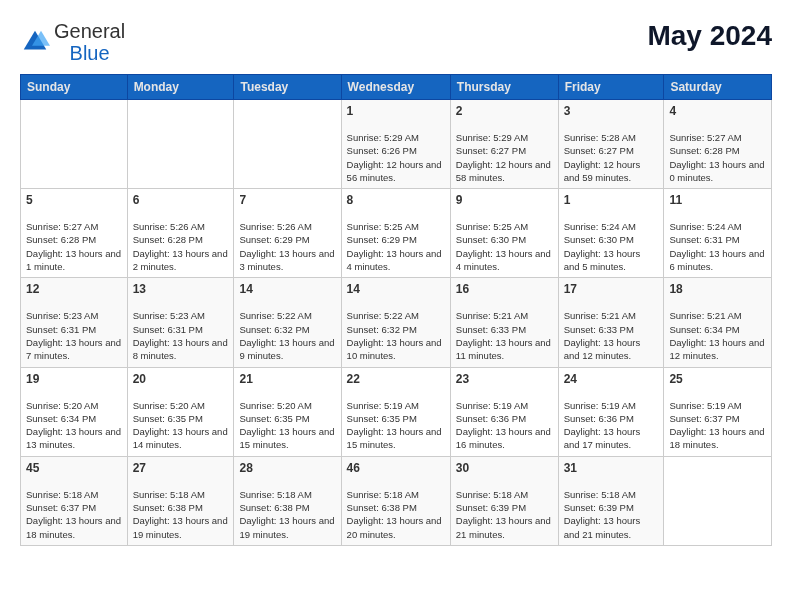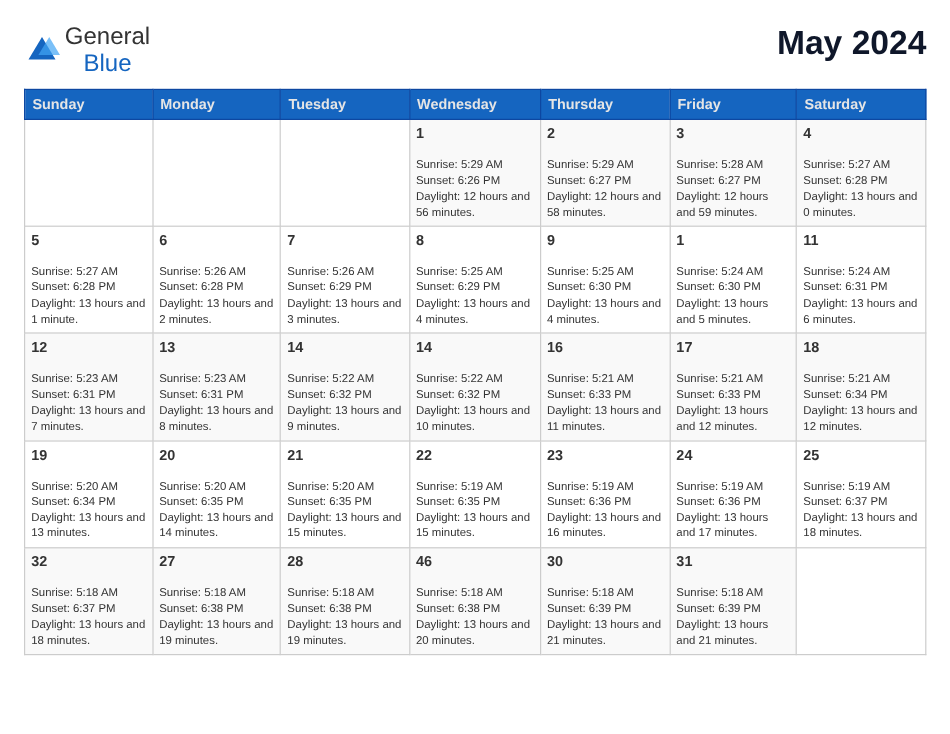--- a/index.html
+++ b/index.html
@@ -276,21 +276,21 @@
         </td>
         <td>
           <span class="day-number">25</span>
           <div class="day-info" style="white-space: pre-line;">Sunrise: 5:19 AM
 Sunset: 6:37 PM
 Daylight: 13 hours and 18 minutes.</div>
         </td>
       </tr>
       <tr>
         <td>
-          <span class="day-number">32</span>
+          <span class="day-number">45</span>
           <div class="day-info" style="white-space: pre-line;">Sunrise: 5:18 AM
 Sunset: 6:37 PM
 Daylight: 13 hours and 18 minutes.</div>
         </td>
         <td>
           <span class="day-number">27</span>
           <div class="day-info" style="white-space: pre-line;">Sunrise: 5:18 AM
 Sunset: 6:38 PM
 Daylight: 13 hours and 19 minutes.</div>
         </td>

